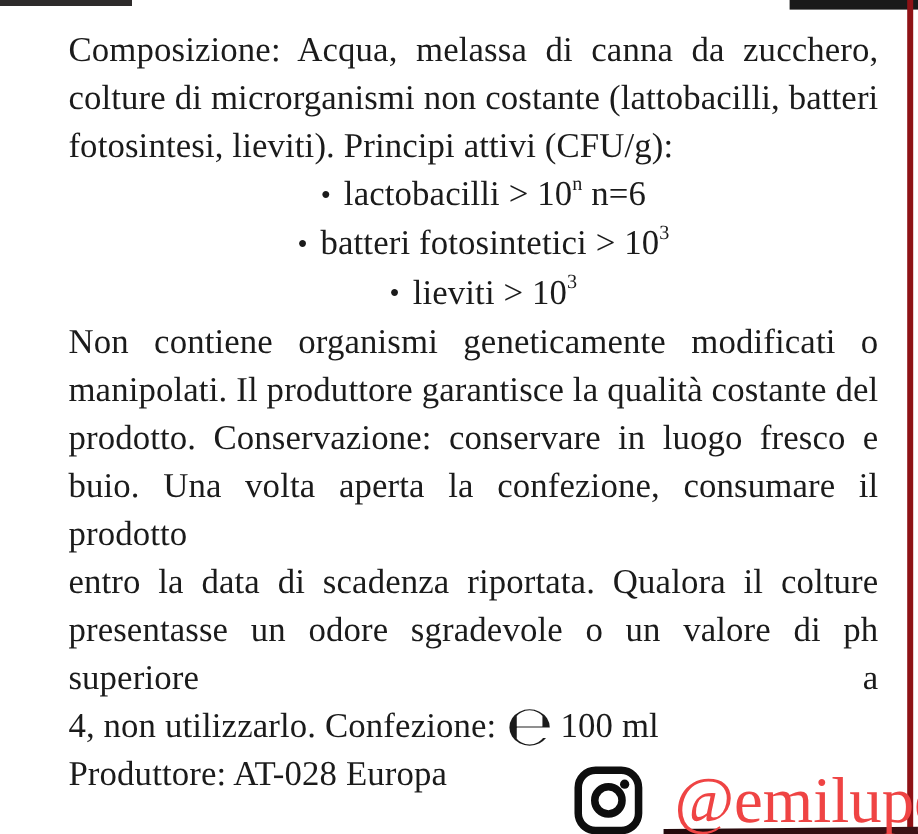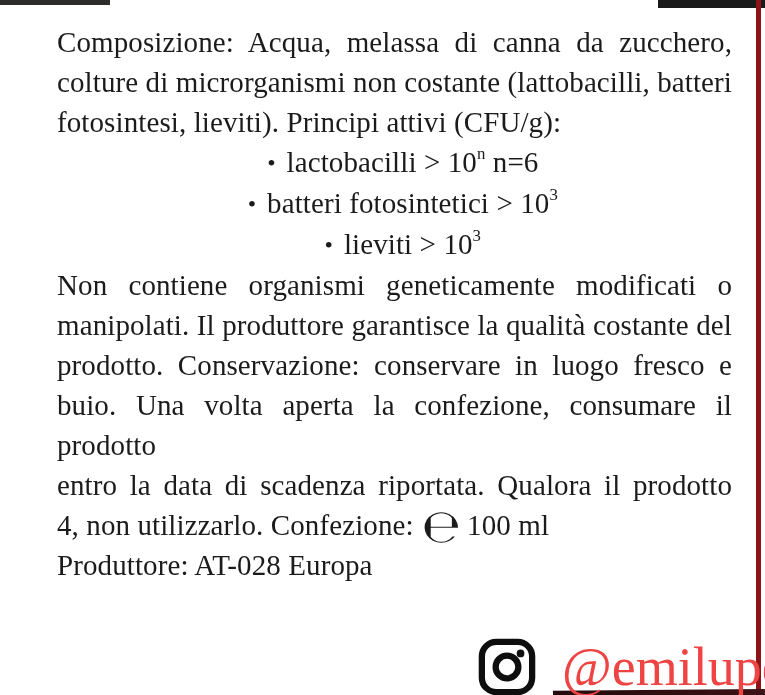--- a/index.html
+++ b/index.html
@@ -77,21 +77,22 @@
     <div class="tline">fotosintesi, lieviti). Principi attivi (CFU/g):</div>
 
     <div class="bullet-line"><span class="bullet-marker">•</span><span>lactobacilli &gt; 10</span><sup>n</sup><span> n=6</span></div>
     <div class="bullet-line"><span class="bullet-marker">•</span><span>batteri fotosintetici &gt; 10</span><sup>3</sup><span></span></div>
     <div class="bullet-line"><span class="bullet-marker">•</span><span>lieviti &gt; 10</span><sup>3</sup><span></span></div>
 
     <div class="jline">Non contiene organismi geneticamente modificati o</div>
     <div class="jline">manipolati. Il produttore garantisce la qualità costante del</div>
     <div class="jline"><span>prodotto.</span> <b>Conservazione:</b> <span>conservare in luogo fresco e</span></div>
     <div class="jline">buio. Una volta aperta la confezione, consumare il prodotto</div>
-    <div class="jline">entro la data di scadenza riportata. Qualora il prodotto</div>
+    <div class="jline">entro la data di scadenza riportata. Qualora il colture</div>
+    <div class="jline">presentasse un odore sgradevole o un valore di ph superiore a</div>
     <div class="tline"><span>4, non utilizzarlo.</span> <b>Confezione:</b><span class="estimated-sign">℮</span><span>100 ml</span></div>
 
     <div class="tline"><b>Produttore:</b> <span>AT-028 Europa</span></div>
 
   </div>
 
   <div class="social-row">
     <svg class="ig-icon" viewBox="0 0 24 24" xmlns="http://www.w3.org/2000/svg">
       <rect x="1.6" y="1.6" width="20.8" height="20.8" rx="6" fill="none" stroke="#0e0e0e" stroke-width="2.6"></rect>
       <circle cx="12" cy="12" r="4.7" fill="none" stroke="#0e0e0e" stroke-width="2.6"></circle>

